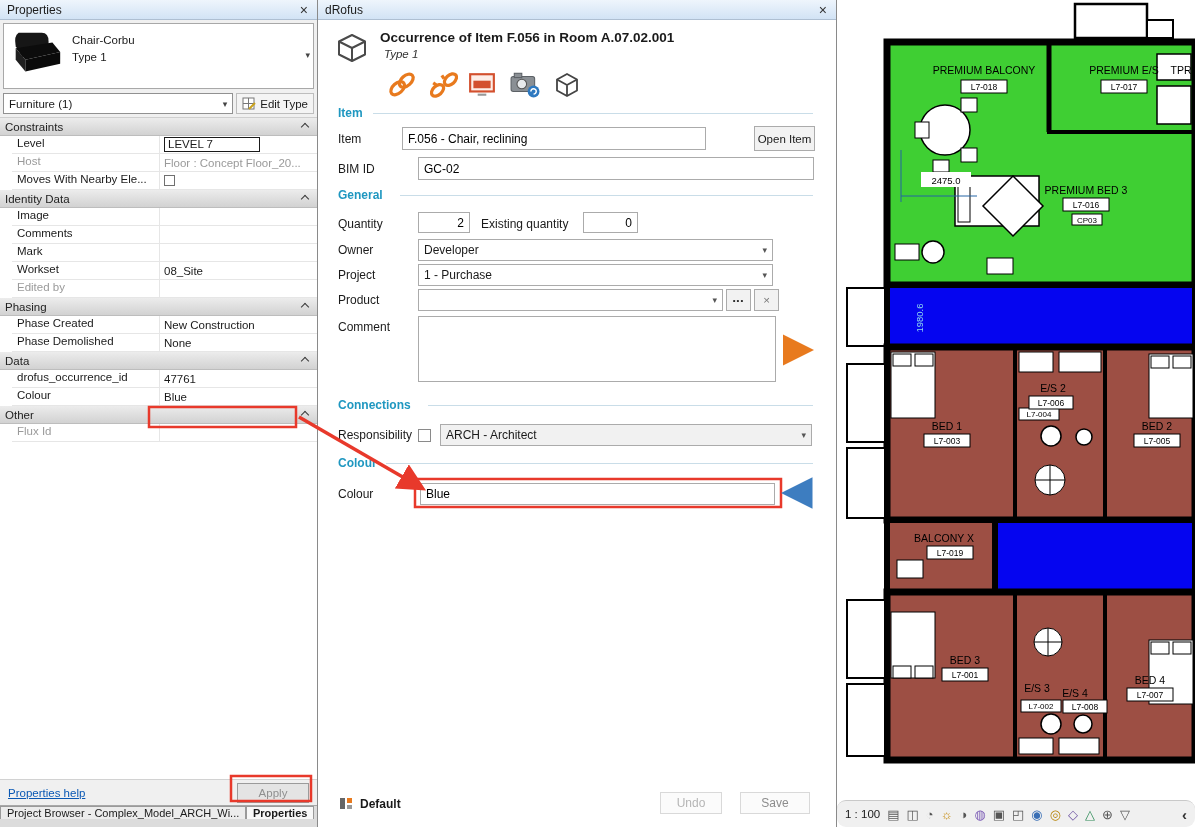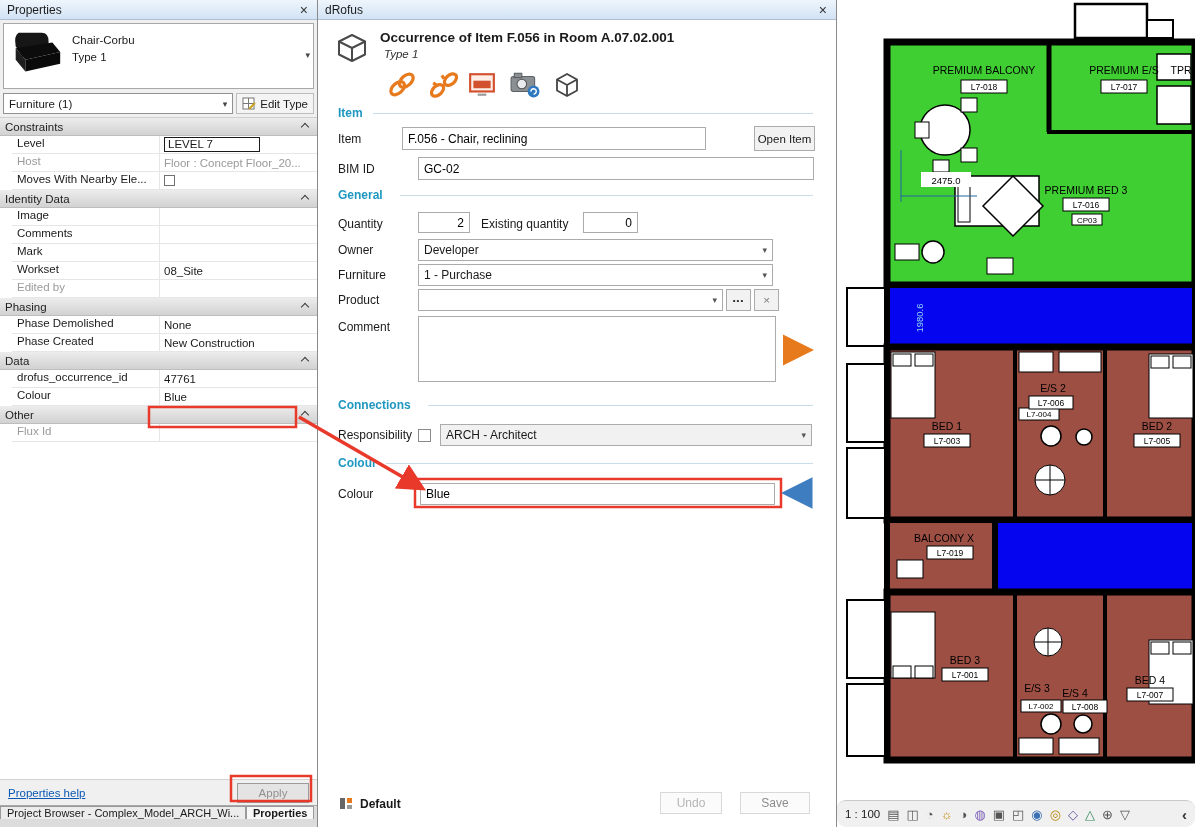--- a/index.html
+++ b/index.html
@@ -181,29 +181,29 @@
         <div class="pg-name">Edited by</div>
         <div class="pg-val">
           <span></span>
         </div>
       </div>
       <div class="pg-sec">
         <span>Phasing</span>
         <span class="chev"></span>
       </div>
       <div class="pg-row">
+        <div class="pg-name">Phase Created</div>
+        <div class="pg-val">
+          <span>New Construction</span>
+        </div>
+      </div>
+      <div class="pg-row">
         <div class="pg-name">Phase Demolished</div>
         <div class="pg-val">
           <span>None</span>
-        </div>
-      </div>
-      <div class="pg-row">
-        <div class="pg-name">Phase Created</div>
-        <div class="pg-val">
-          <span>New Construction</span>
         </div>
       </div>
       <div class="pg-sec">
         <span>Data</span>
         <span class="chev"></span>
       </div>
       <div class="pg-row">
         <div class="pg-name">drofus_occurrence_id</div>
         <div class="pg-val">
           <span>47761</span>
@@ -298,21 +298,21 @@
   <input class="abs tfield" style="left: 100px; top: 212px; width: 52px; height: 21px; text-align: right;" value="2">
   <div class="abs f-label" style="left:163px;top:217px;">Existing quantity</div>
   <input class="abs tfield" style="left: 265px; top: 212px; width: 55px; height: 21px; text-align: right;" value="0">
 
   <div class="abs f-label" style="left:20px;top:243px;">Owner</div>
   <div class="abs dselect" style="left:100px;top:239px;width:355px;height:22px;">
     <span>Developer</span>
     <span class="arr">▾</span>
   </div>
 
-  <div class="abs f-label" style="left:20px;top:268px;">Furniture</div>
+  <div class="abs f-label" style="left:20px;top:268px;">Project</div>
   <div class="abs dselect" style="left:100px;top:264px;width:355px;height:22px;">
     <span>1 - Purchase</span>
     <span class="arr">▾</span>
   </div>
 
   <div class="abs f-label" style="left:20px;top:293px;">Product</div>
   <div class="abs dselect" style="left:100px;top:289px;width:305px;height:22px;">
     <span></span>
     <span class="arr">▾</span>
   </div>

